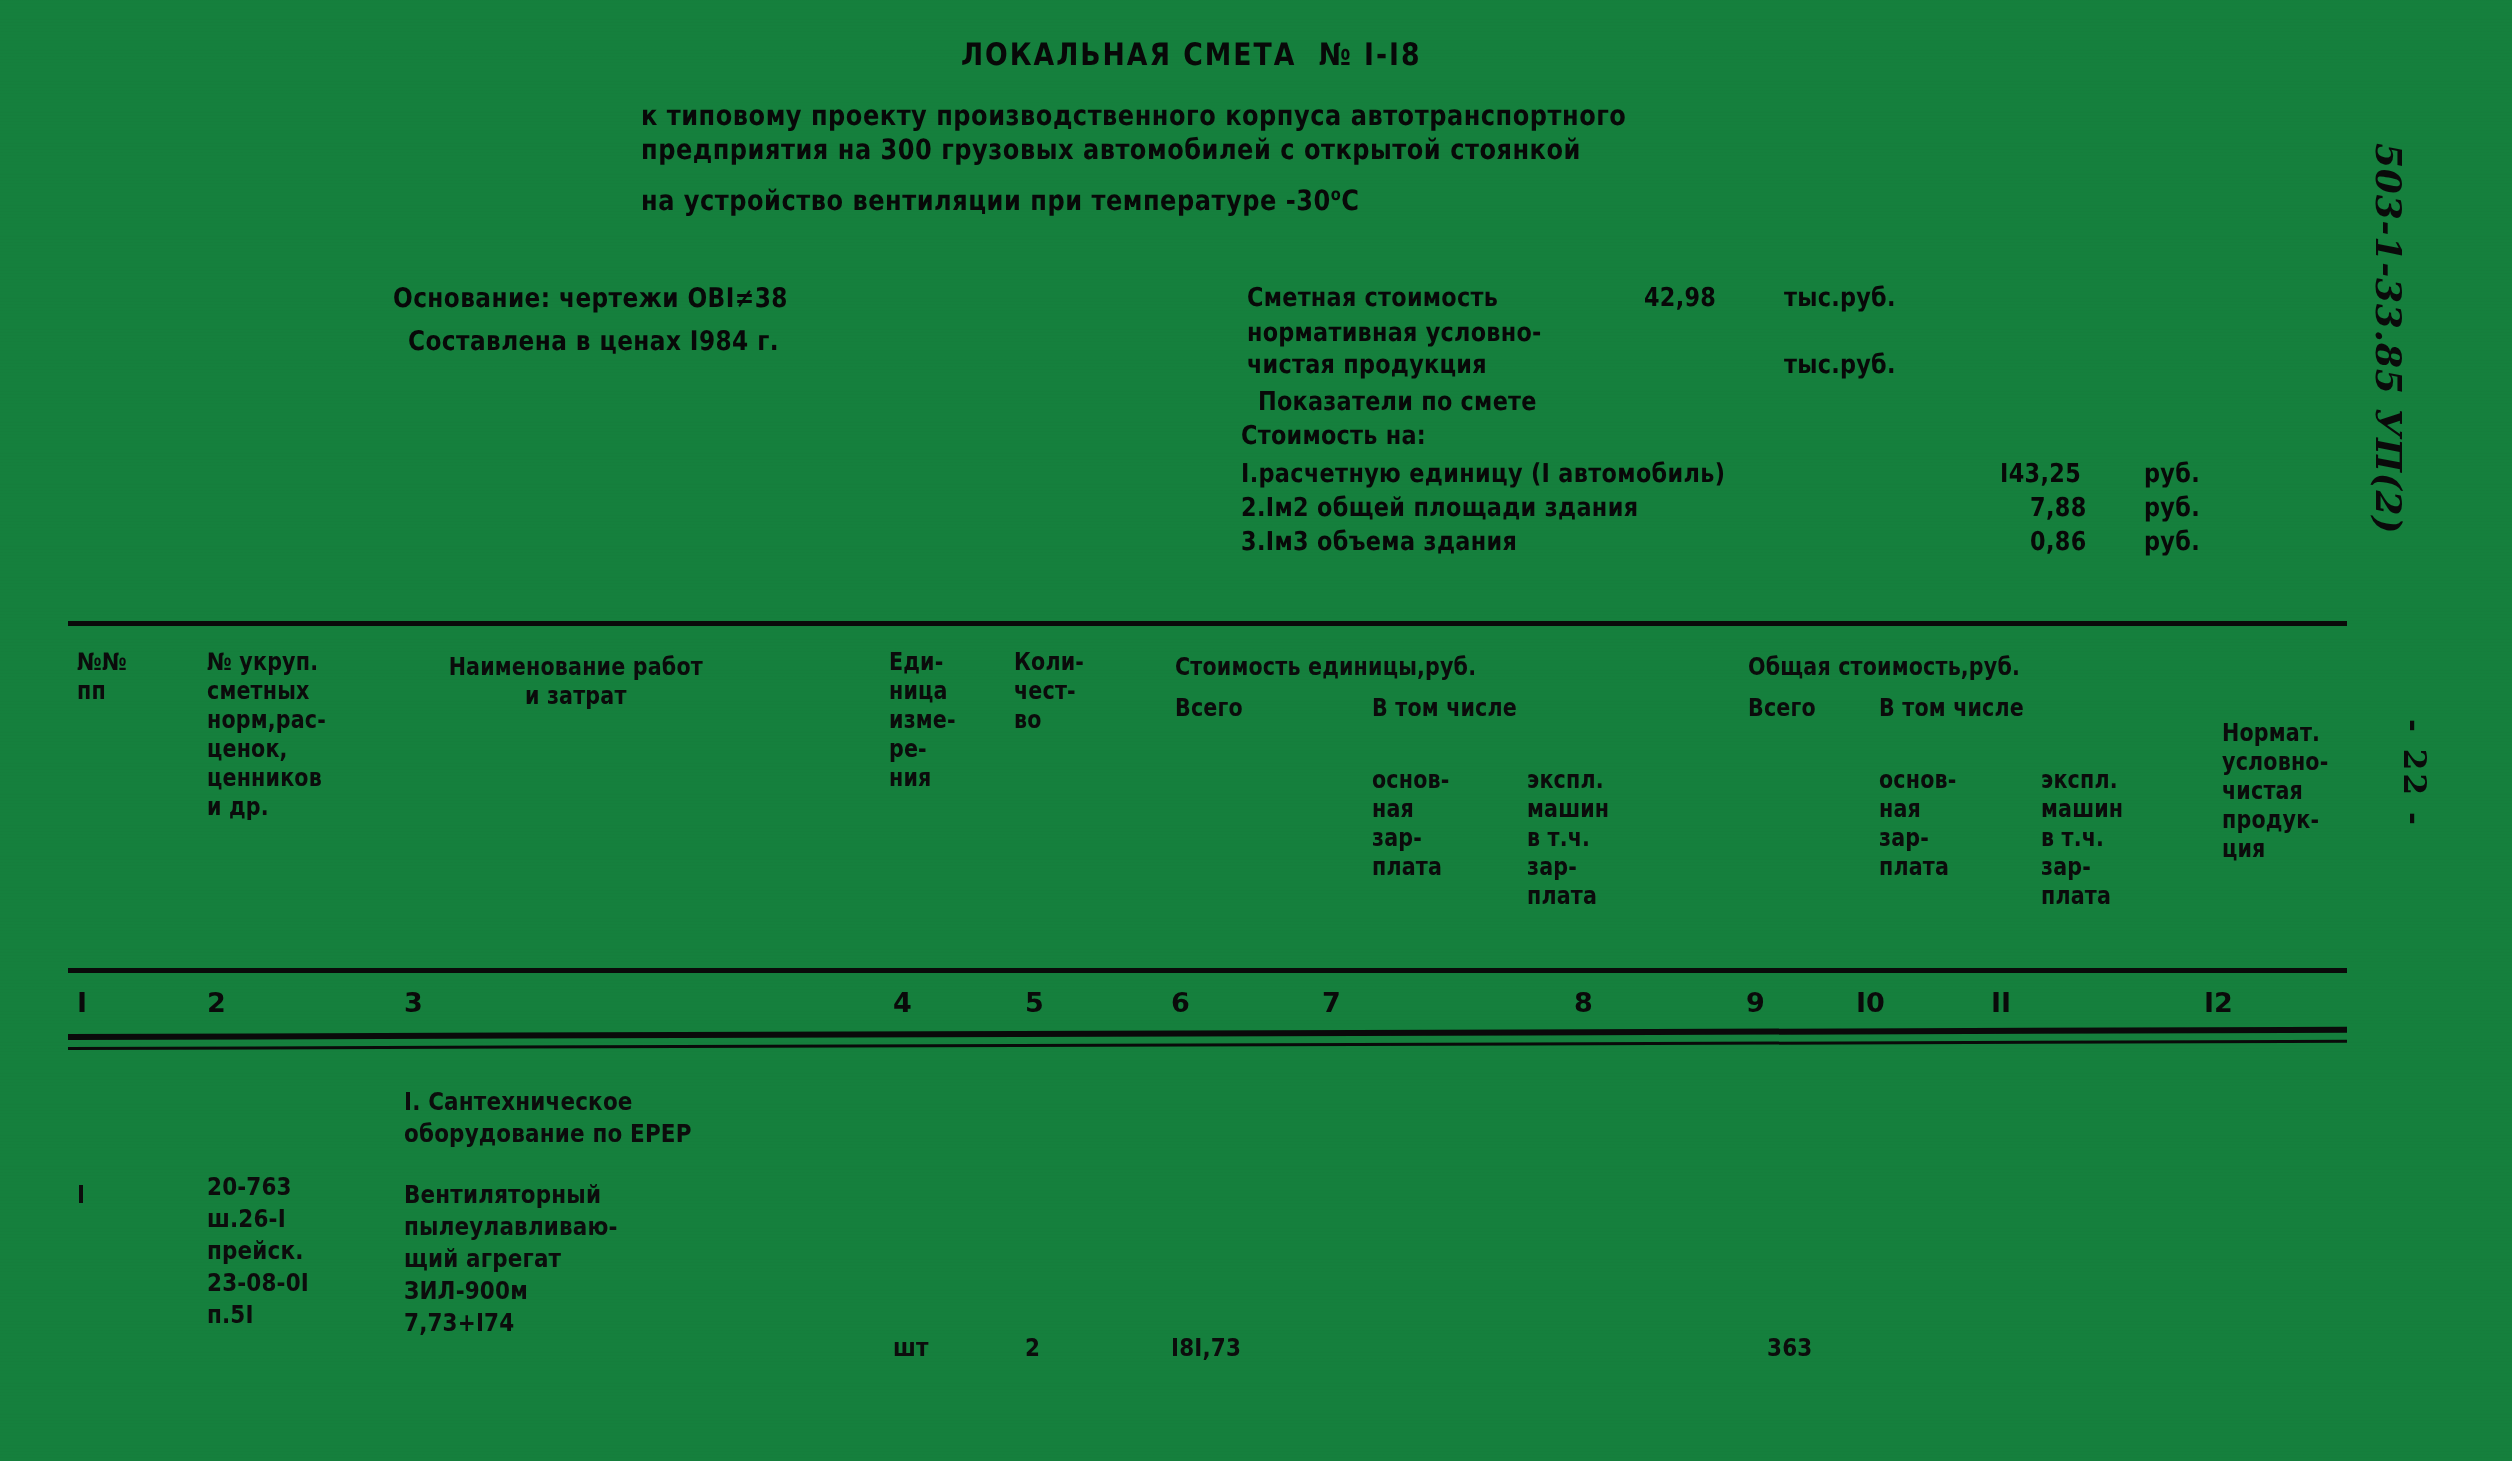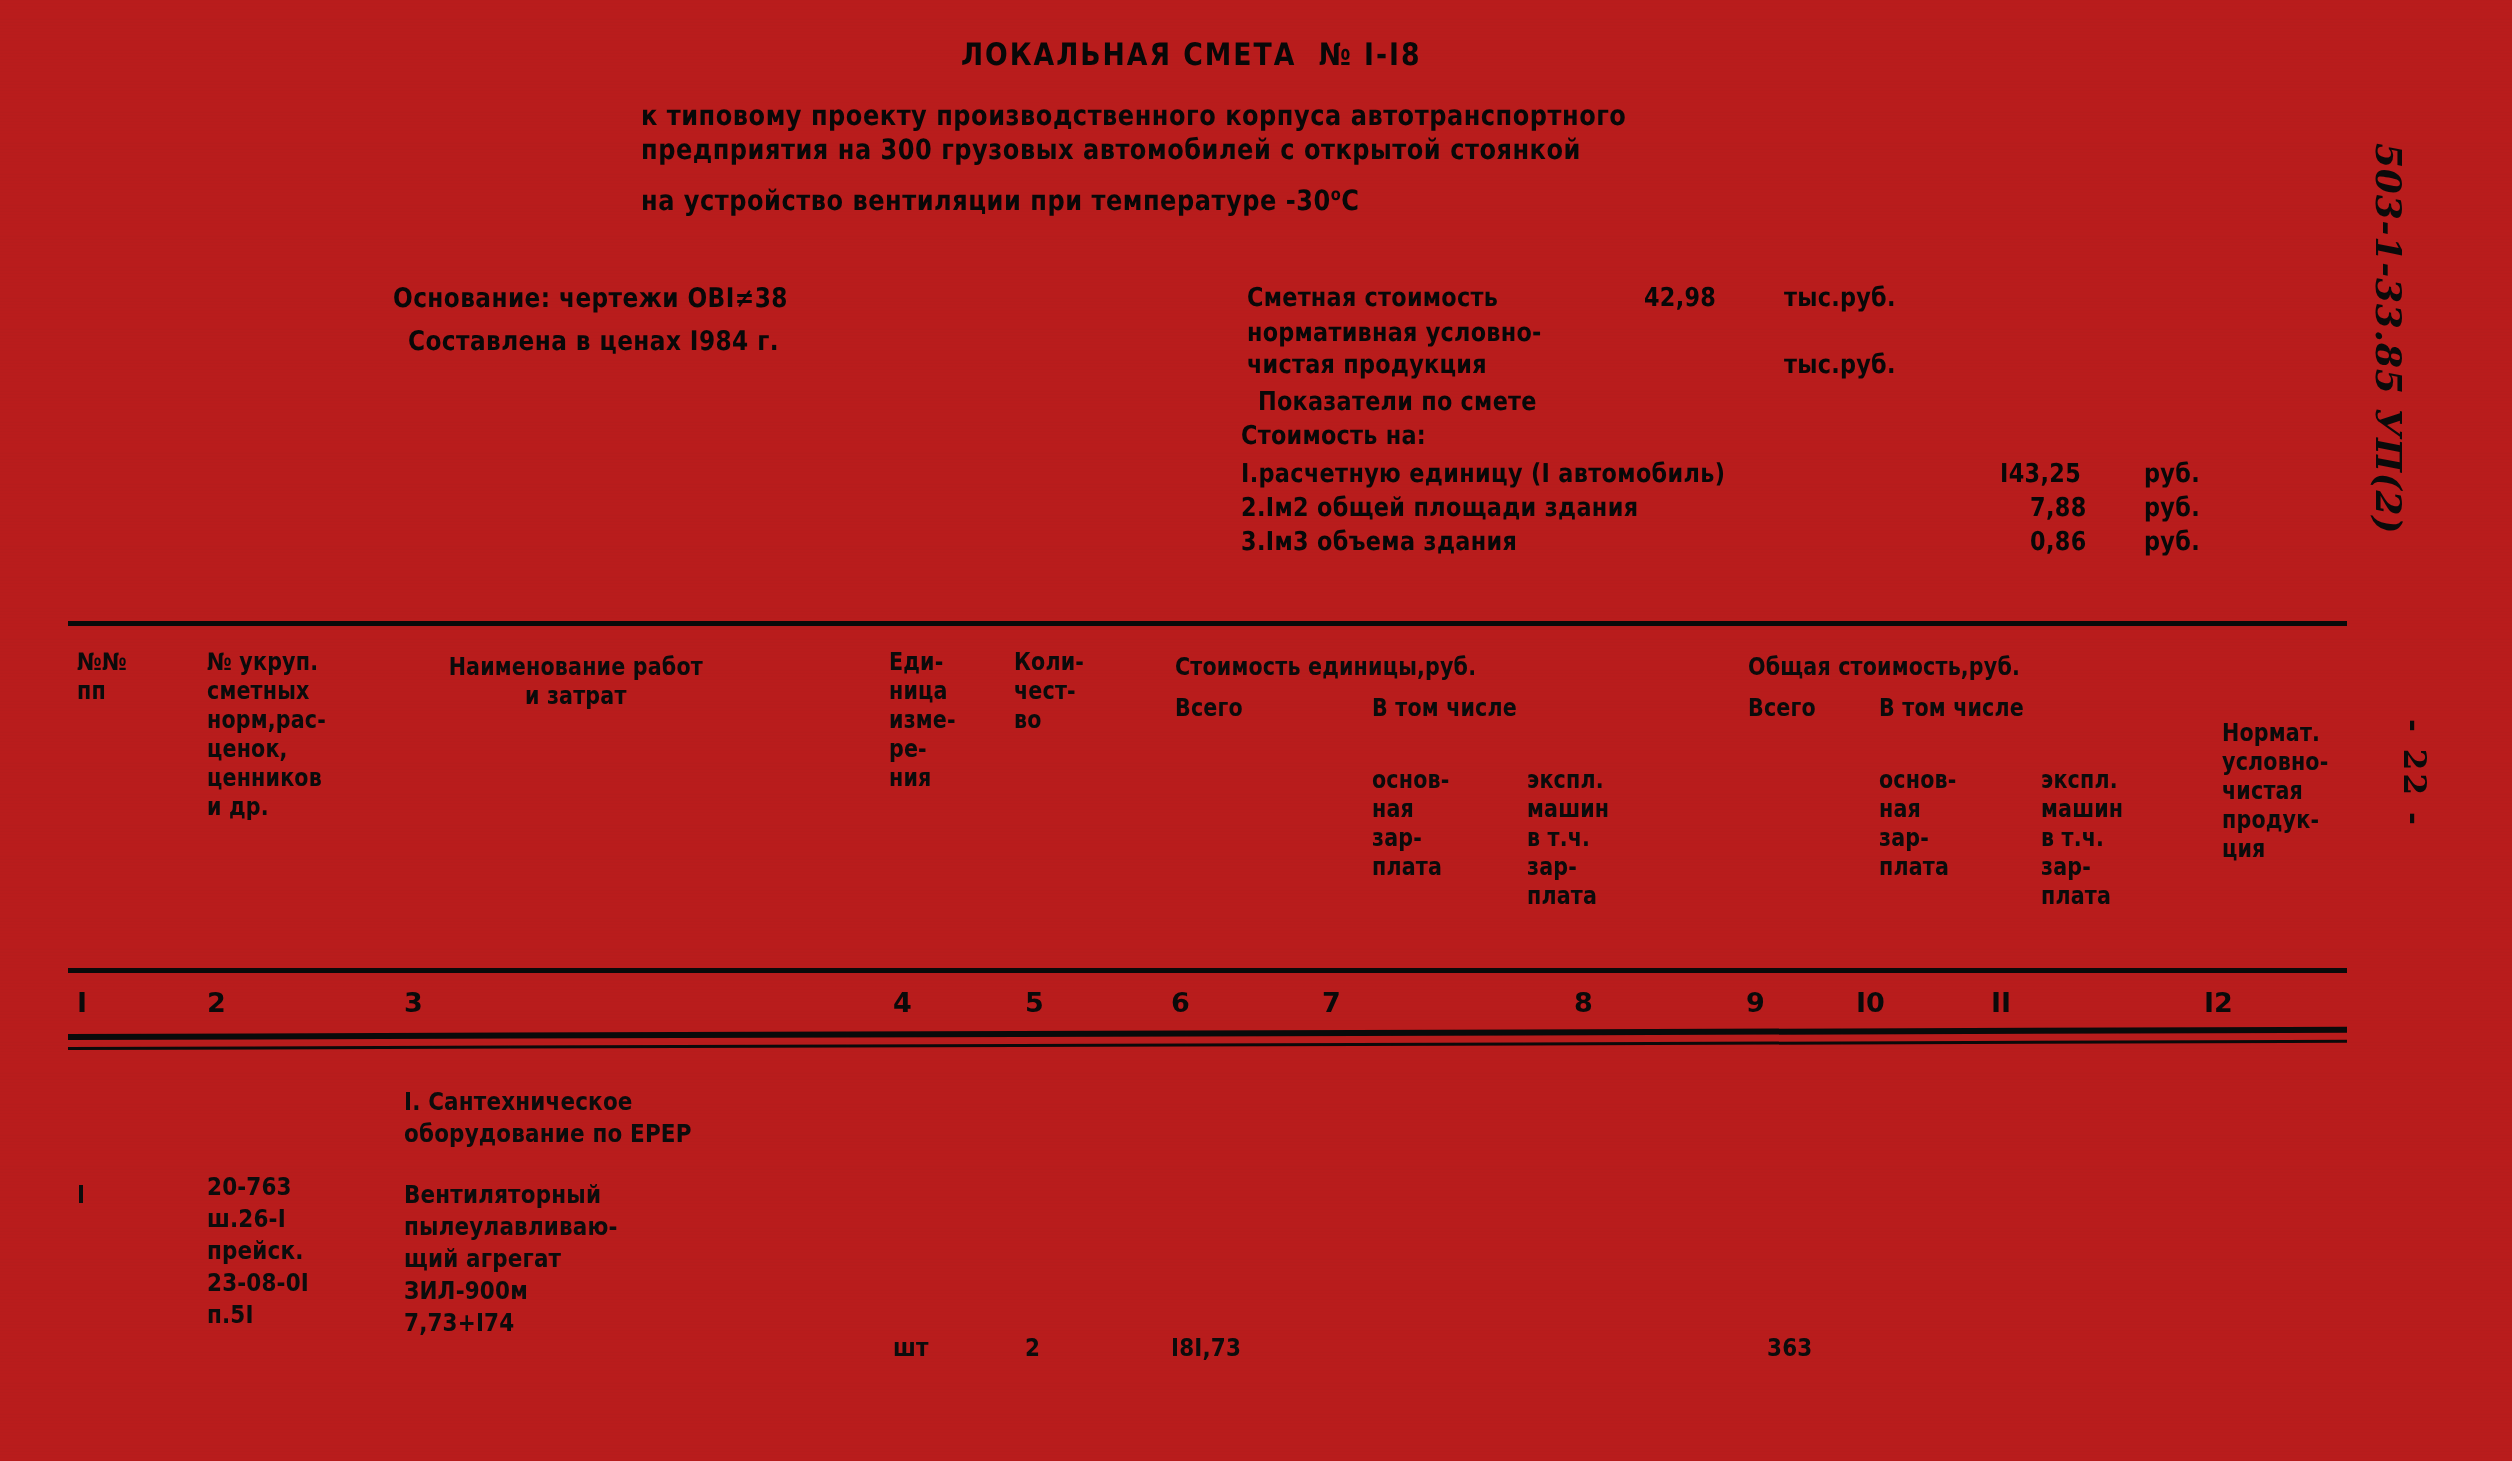--- a/index.html
+++ b/index.html
@@ -4,21 +4,21 @@
 <style>
   html, body {
     margin: 0;
     padding: 0;
     background: #ffffff;
   }
   #page {
     position: relative;
     width: 2512px;
     height: 1461px;
-    background: #b91c1c;
+    background: #15803d;
     font-family: "Liberation Serif", serif;
     color: #000000;
     overflow: hidden;
   }
 
   
   .t {
     position: absolute;
     font-family: "DejaVu Sans", sans-serif;
     font-weight: 700;

